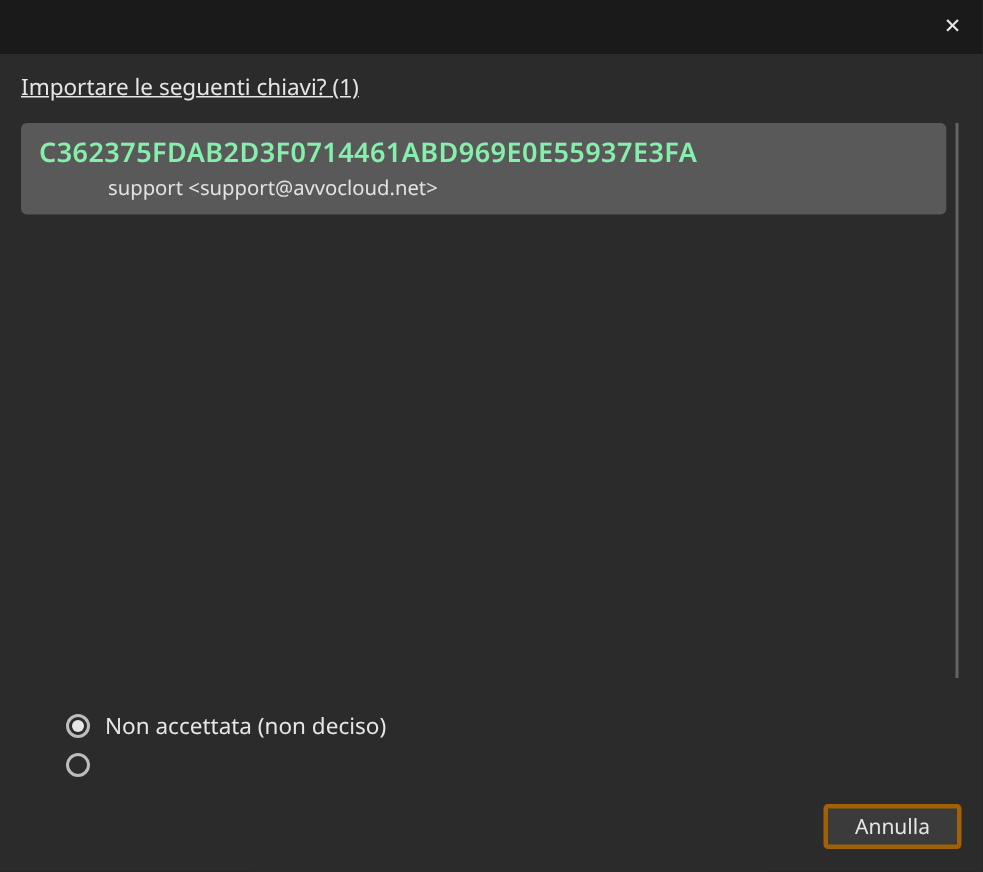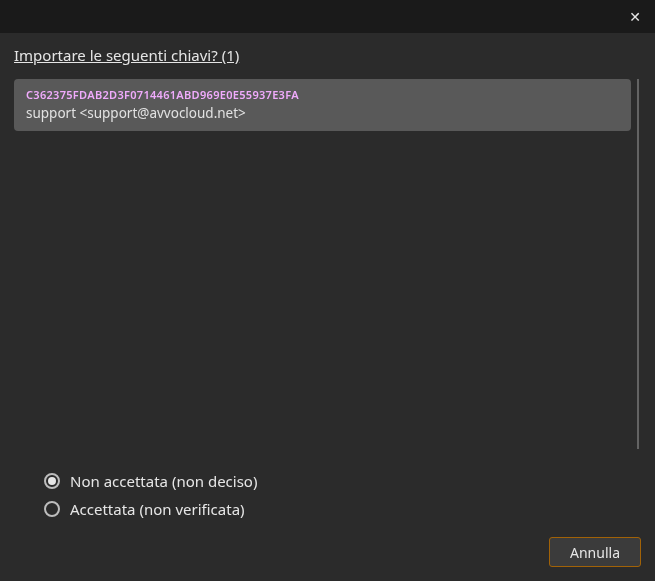--- a/index.html
+++ b/index.html
@@ -58,29 +58,30 @@
     height: 100%;
     overflow: auto;
   }
   .key-item {
     background: #595959;
     border-radius: 4px;
     padding: 8px 12px 9px 12px;
     color: #f2f2f2;
   }
   .key-fp {
-    font-size: 11px;
+    font-size: 18px;
     font-weight: 600;
     letter-spacing: 0.3px;
-    color: #f0abfc;
+    color: #86efac;
   }
   .key-uid {
     font-size: 13.5px;
     color: #e2e2e2;
     margin-top: 2px;
+    margin-left: 46px;
   }
   .scroll-track {
     position: absolute;
     right: 2px;
     top: 0;
     width: 2px;
     height: 100%;
     background: #636363;
   }
   .radios {
@@ -119,21 +120,21 @@
     margin-top: 18px;
     display: flex;
     justify-content: flex-end;
     gap: 10px;
     padding-right: 0;
   }
   .btn {
     min-width: 92px;
     height: 30px;
     background: #3b3b3b;
-    border: 1px solid #a16207;
+    border: 3px solid #a16207;
     border-radius: 3px;
     color: #e6e6e6;
     font-size: 14px;
     display: inline-flex;
     align-items: center;
     justify-content: center;
     cursor: pointer;
     padding: 0 16px;
   }
 </style>
@@ -162,21 +163,20 @@
       <div class="scroll-track"></div>
     </div>
 
     <div class="radios">
       <label class="radio-row">
         <span class="radio-dot selected"></span>
         <span>Non accettata (non deciso)</span>
       </label>
       <label class="radio-row">
         <span class="radio-dot"></span>
-        <span>Accettata (non verificata)</span>
       </label>
     </div>
 
     <div class="buttons">
       <div class="btn">Annulla</div>
     </div>
 
   </div>
 </div>
 

